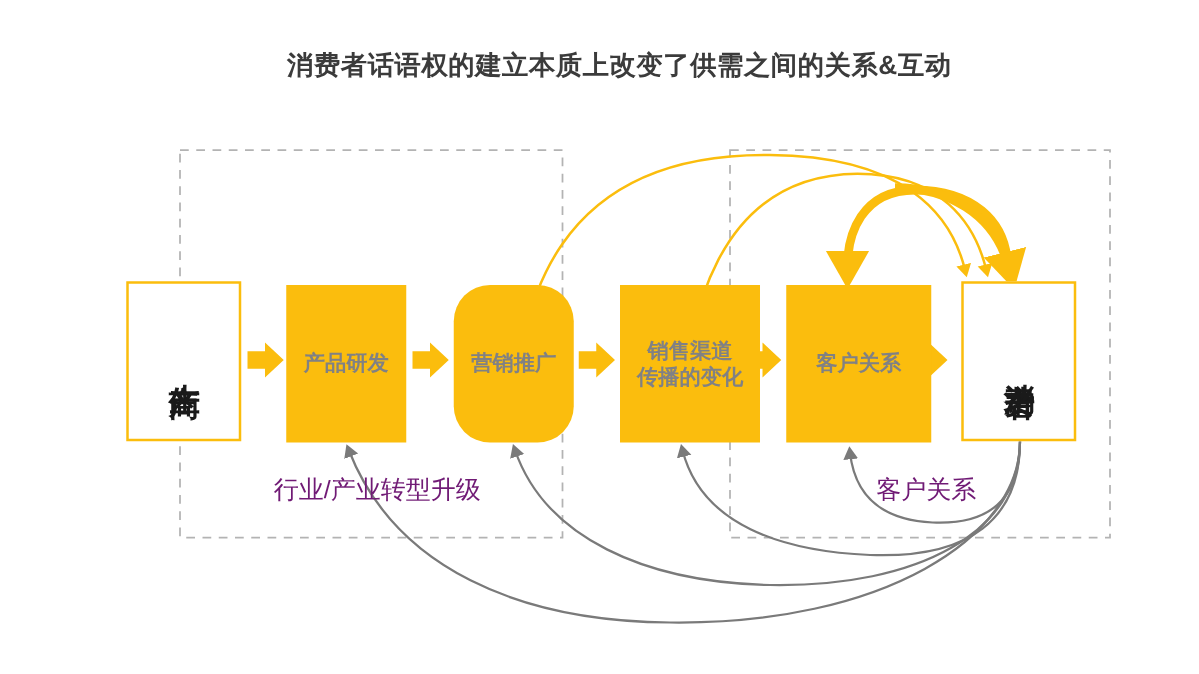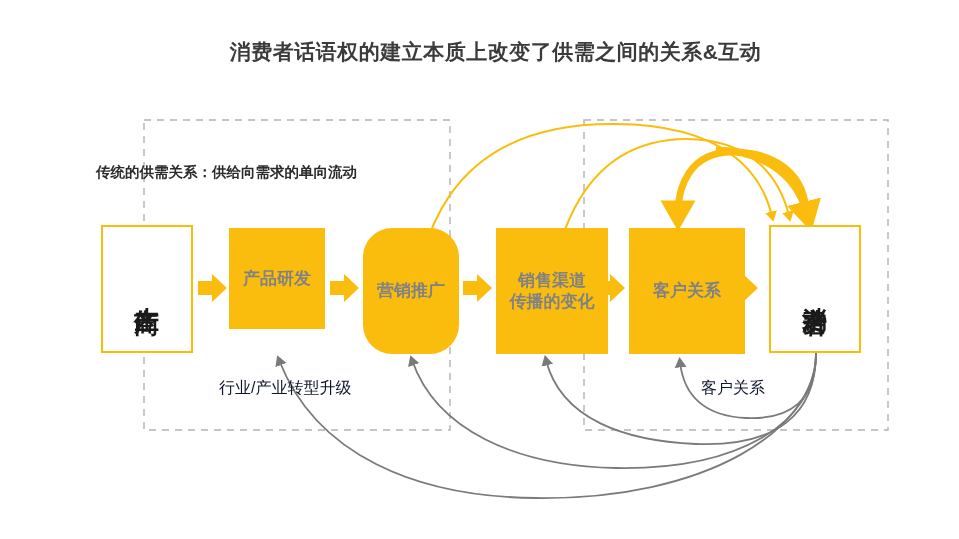--- a/index.html
+++ b/index.html
@@ -55,22 +55,22 @@
     font-size: 25px;
     line-height: 1.12;
   }
   .vert-text {
     writing-mode: vertical-rl;
     text-orientation: upright;
     letter-spacing: 2px;
   }
   .label {
     position: absolute;
-    font-size: 16px;
-    color: #0f172a;
+    font-size: 20px;
+    color: #701a75;
     white-space: nowrap;
   }
   .label-bold {
     position: absolute;
     font-size: 14.5px;
     font-weight: bold;
     color: #2b2b2b;
     white-space: nowrap;
   }
 </style>
@@ -115,41 +115,40 @@
       <path d="M447,281 L461,281 L461,274 L476,288 L461,302 L461,295 L447,295 z" fill="#FBBD0D"></path>
       <path d="M580,281 L594,281 L594,274 L609,288 L594,302 L594,295 L580,295 z" fill="#FBBD0D"></path>
       <path d="M713,281 L727,281 L727,274 L742,288 L727,302 L727,295 L713,295 z" fill="#FBBD0D"></path>
     </g>
   </svg>
 
   <div class="box box-outline" style="left:85px; top:225px; width:92px; height:128px;">
     <span class="vert-text">生产商</span>
   </div>
 
-  <div class="box box-filled" style="left:213px; top:228px; width:96px; height:101px;font-family:Liberation Serif, serif;">
+  <div class="box box-filled" style="left:213px; top:228px; width:96px; height:126px;font-family:Liberation Serif, serif;">
     <span>产品研发</span>
   </div>
 
   <div class="box box-filled" style="left:347px; top:228px; width:96px; height:126px;border-radius:29px;">
     <span>营销推广</span>
   </div>
 
   <div class="box box-filled" style="left:480px; top:228px; width:112px; height:126px; flex-direction:column;">
     <span>销售渠道</span>
     <span>传播的变化</span>
   </div>
 
   <div class="box box-filled" style="left:613px; top:228px; width:116px; height:126px;">
     <span>客户关系</span>
   </div>
 
   <div class="box box-outline" style="left:753px; top:225px; width:92px; height:128px;">
     <span class="vert-text">消费者</span>
   </div>
 
-  <div class="label-bold" style="left:80px; top:163px;">传统的供需关系：供给向需求的单向流动</div>
 
   <div class="label" style="left:203px; top:378px;">行业/产业转型升级</div>
 
   <div class="label" style="left:685px; top:378px;">客户关系</div>
 
 
 </div>
 
 </body></html>

